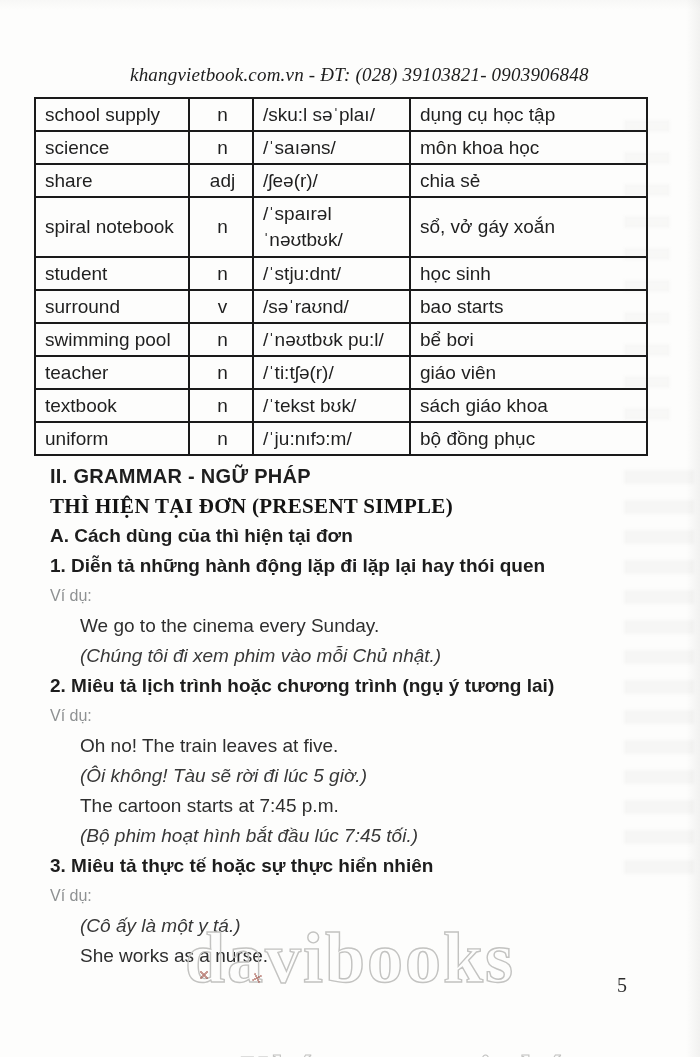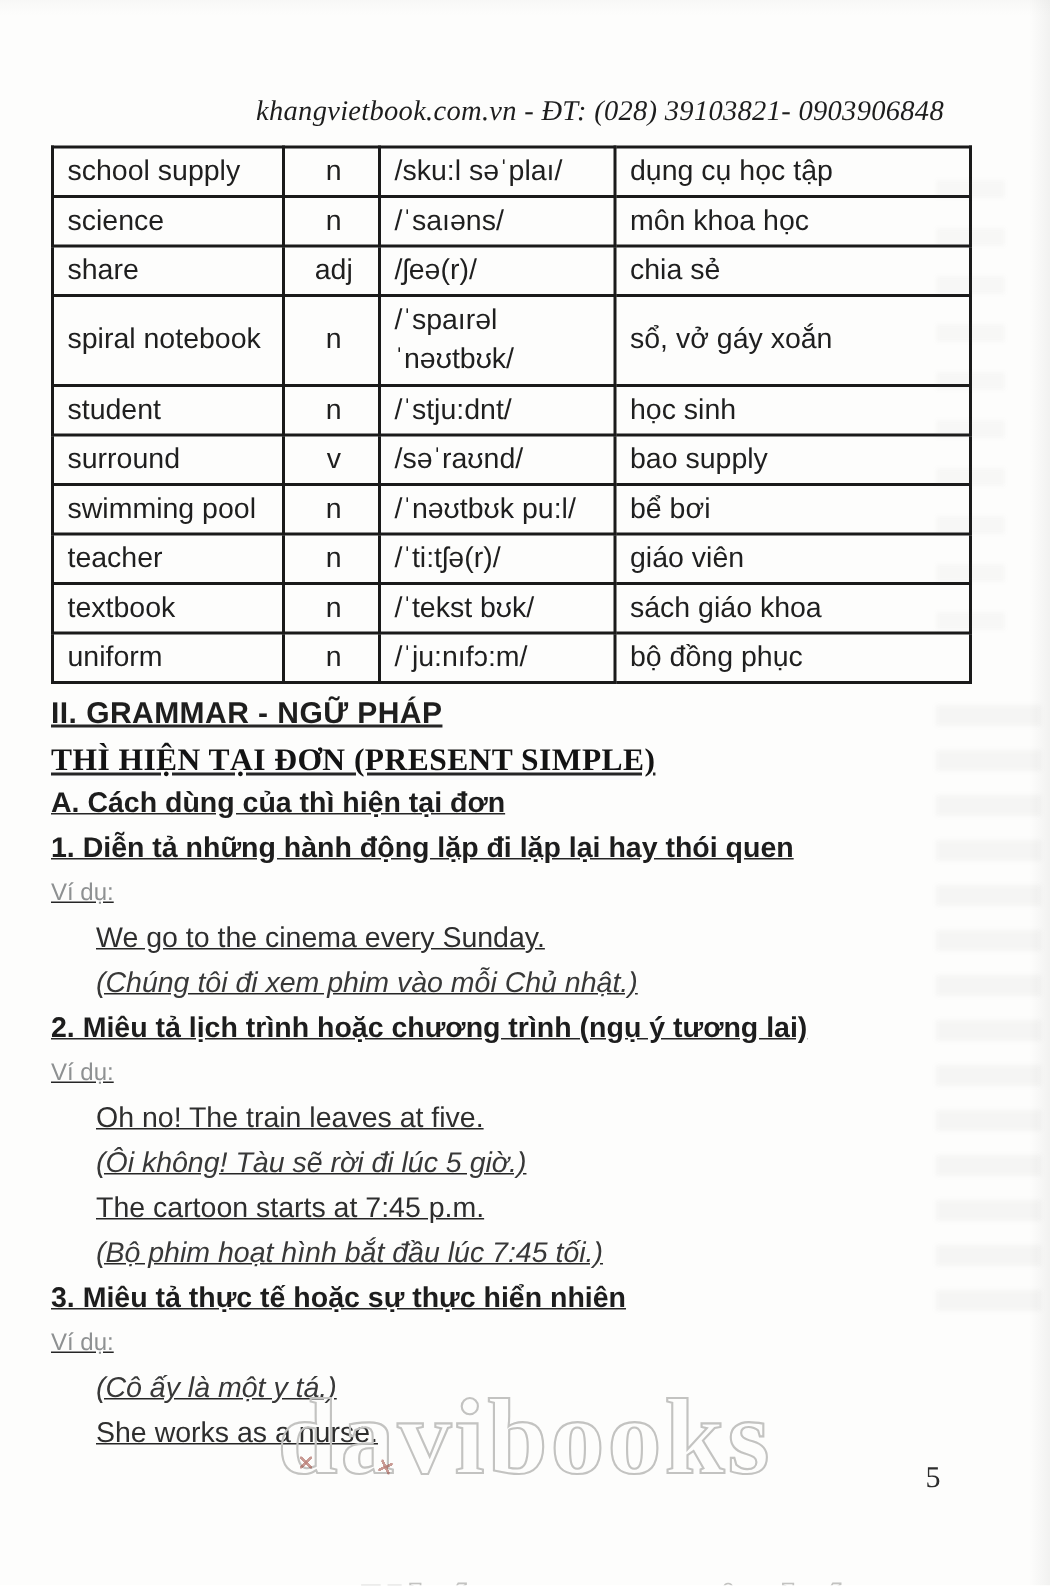--- a/index.html
+++ b/index.html
@@ -9,21 +9,21 @@
       linear-gradient(to left, rgba(190,190,188,0.18), rgba(190,190,188,0) 14px),
       linear-gradient(to bottom, rgba(200,200,198,0.10), rgba(200,200,198,0) 10px),
       #fdfdfc;
     font-family:"Liberation Sans", sans-serif;
     color:#242424;
   }
 
   
   .scan-header {
     position:absolute; top:64px; left:130px; width:540px;
-    text-align:center;
+    text-align:left;
     font-family:"Liberation Serif", serif; font-style:italic;
     font-size:19px; letter-spacing:0.2px; color:#1d1d1d;
     white-space:nowrap;
   }
 
   
   table.vocab {
     position:absolute; top:97px; left:34px; width:612px;
     border-collapse:collapse; table-layout:fixed;
   }
@@ -32,22 +32,22 @@
     font-size:19px; color:#1f1f1f;
     height:29px; padding:1px 6px 1px 9px;
     vertical-align:middle; overflow:hidden;margin-left:11px;
   }
   table.vocab tr.tall td { height:56px; }
   td.pos { text-align:center; padding:1px 2px; }
   td.ipa { white-space:pre-line; line-height:26px; }
 
   
   .grammar {
-    position:absolute; top:461px; left:34px; width:645px;
-    font-size:19px; line-height:30px; color:#262626;text-decoration:underline;
+    position:absolute; top:461px; left:50px; width:645px;
+    font-size:19px; line-height:30px; color:#262626;
   }
   .grammar p { margin:0; }
   .sec-title { font-size:20px; font-weight:600; letter-spacing:0.3px; color:#1e1e1e; }
   .lesson-title {
     width:612px; text-align:left;
     font-family:"Liberation Serif", serif; font-weight:700;
     font-size:21px; letter-spacing:0.3px; color:#131313;
   }
   .bold-line { font-weight:700; color:#1d1d1d; }
   .vd { color:#8e9192; font-size:16px; }
@@ -131,21 +131,21 @@
       <tr>
         <td class="word">student</td>
         <td class="pos">n</td>
         <td class="ipa">/ˈstju:dnt/</td>
         <td class="mean">học sinh</td>
       </tr>
       <tr>
         <td class="word">surround</td>
         <td class="pos">v</td>
         <td class="ipa">/səˈraʊnd/</td>
-        <td class="mean">bao supply</td>
+        <td class="mean">bao starts</td>
       </tr>
       <tr>
         <td class="word">swimming pool</td>
         <td class="pos">n</td>
         <td class="ipa">/ˈnəʊtbʊk pu:l/</td>
         <td class="mean">bể bơi</td>
       </tr>
       <tr>
         <td class="word">teacher</td>
         <td class="pos">n</td>

